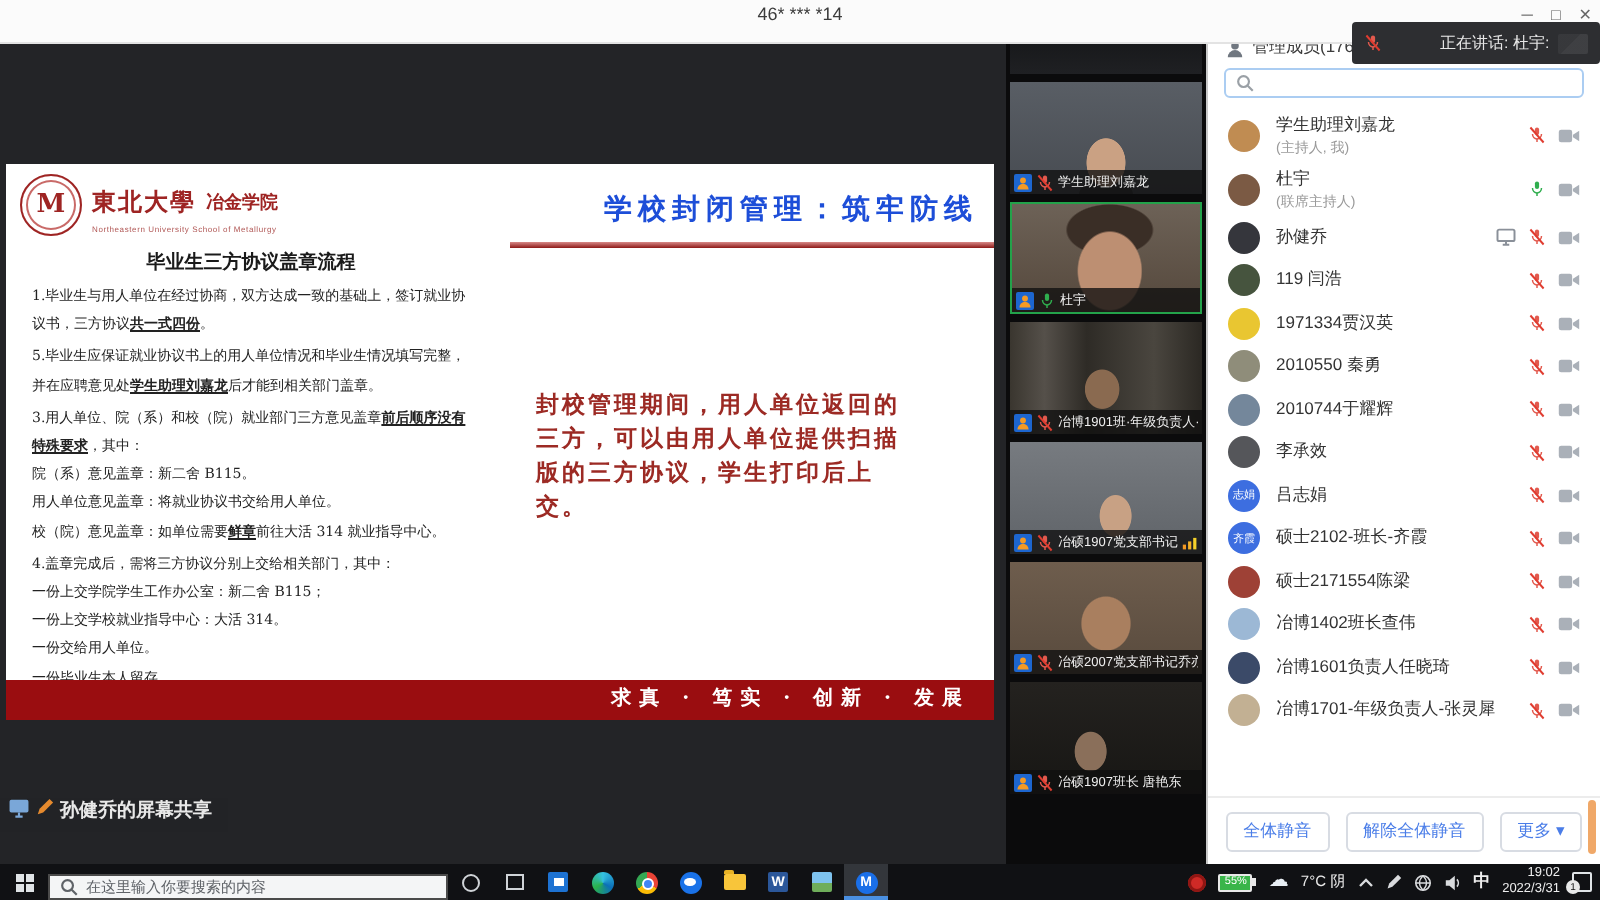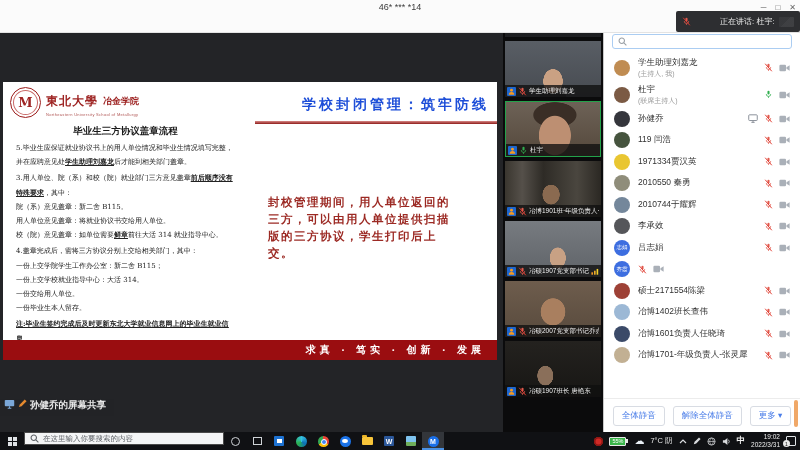--- a/index.html
+++ b/index.html
@@ -1,21 +1,21 @@
 <!DOCTYPE html>
 <html><head>
 <meta charset="utf-8">
 <style>
   html,body{margin:0;padding:0;background:#000;}
   *{box-sizing:border-box;}
   #app{position:relative;width:800px;height:450px;overflow:hidden;
        font-family:"Liberation Sans",sans-serif;background:#2a2b2e;}
 
   
-  .topbar{position:absolute;left:0;top:0;width:800px;height:33px;background:#fbfbfb;
+  .topbar{position:absolute;left:0;top:0;width:800px;height:22px;background:#fbfbfb;
           border-bottom:1px solid #e3e3e3;z-index:5;padding-left:12px;}
   .meeting-id{position:absolute;left:0;right:0;top:2px;text-align:center;font-size:9px;color:#3c3c3c;}
   .win-ctrls{position:absolute;right:4px;top:0;height:15px;display:flex;align-items:center;gap:9px;
              font-size:8px;color:#666;}
   .win-ctrls span{cursor:default;line-height:1;}
 
   
   .main{position:absolute;left:0;top:15px;width:800px;height:417px;}
 
   
@@ -111,21 +111,21 @@
 
   
   .speak-toast{position:absolute;left:676px;top:11px;width:124px;height:21px;background:#2d2e31;
                border-radius:2px;display:flex;align-items:center;gap:4px;padding:0 6px;z-index:9;}
   .speak-toast .txt{color:#e6e6e6;font-size:8px;white-space:nowrap;margin-left:25px;}
   .speak-wm{margin-left:auto;width:18px;height:10px;background:
             linear-gradient(135deg,#3a3b3e 45%,#434447 45%);border-radius:1px;opacity:.8;}
 
   
   .taskbar{position:absolute;left:0;top:432px;width:800px;height:18px;background:#101114;
-           display:flex;align-items:flex-start;z-index:10;}
+           display:flex;align-items:flex-end;z-index:10;}
   .tb-start{width:24px;height:18px;display:flex;align-items:center;justify-content:center;}
   .win-logo{display:grid;grid-template-columns:4px 4px;grid-template-rows:4px 4px;gap:1px;}
   .win-logo i{background:#dfe3e6;}
   .tb-search{width:200px;height:13px;background:#f4f5f6;border:1px solid #4a4a4a;display:flex;
              align-items:center;gap:4px;padding:0 5px;}
   .tb-search .txt{font-size:7.5px;color:#5f6368;white-space:nowrap;overflow:hidden;}
   .tb-apps{display:flex;align-items:center;height:18px;}
   .tb-app{width:22px;height:18px;display:flex;align-items:center;justify-content:center;}
   .tb-app.active{background:#33363b;box-shadow:inset 0 -2px 0 #4a90e2;}
   .i-cortana{width:9px;height:9px;border:1.4px solid #cfd3d7;border-radius:50%;}
@@ -188,20 +188,21 @@
               <span class="logo-univ">東北大學</span>
               <span class="logo-school">冶金学院</span>
             </div>
             <div class="logo-en">Northeastern University School of Metallurgy</div>
           </div>
         </div>
         <div class="corner-title">学校封闭管理：筑牢防线</div>
         <div class="red-rule"></div>
         <div class="slide-title">毕业生三方协议盖章流程</div>
         <div class="slide-body" id="slide-body">
+            <div class="sline para"><span>1.毕业生与用人单位在经过协商，双方达成一致的基础上，签订就业协议书，三方协议</span><span class="em">共一式四份</span><span>。</span></div>
             <div class="sline para"><span>5.毕业生应保证就业协议书上的用人单位情况和毕业生情况填写完整，并在应聘意见处</span><span class="em">学生助理刘嘉龙</span><span>后才能到相关部门盖章。</span></div>
             <div class="sline para"><span>3.用人单位、院（系）和校（院）就业部门三方意见盖章</span><span class="em">前后顺序没有特殊要求</span><span>，其中：</span></div>
             <div class="sline"><span>院（系）意见盖章：新二舍 B115。</span></div>
             <div class="sline"><span>用人单位意见盖章：将就业协议书交给用人单位。</span></div>
             <div class="sline"><span>校（院）意见盖章：如单位需要</span><span class="em">鲜章</span><span>前往大活 314 就业指导中心。</span></div>
             <div class="sline para"><span>4.盖章完成后，需将三方协议分别上交给相关部门，其中：</span></div>
             <div class="sline"><span>一份上交学院学生工作办公室：新二舍 B115；</span></div>
             <div class="sline"><span>一份上交学校就业指导中心：大活 314。</span></div>
             <div class="sline"><span>一份交给用人单位。</span></div>
             <div class="sline"><span>一份毕业生本人留存。</span></div>
@@ -557,20 +558,23 @@
               <span>
                 <svg viewBox="0 0 14 10" width="11" height="8">
                   <rect x="0.5" y="1" width="8.5" height="8" rx="1.5" fill="#aab0b8"></rect>
                   <path d="M9.5 4.2L13.5 1.6v6.8L9.5 5.8z" fill="#aab0b8"></path>
                 </svg>
               </span>
             </div>
           </div>
           <div class="m-row">
             <div class="m-avatar" style="background: rgb(61, 110, 224);">齐霞</div>
+            <div class="m-info">
+              <div class="m-name">硕士2102-班长-齐霞</div>
+            </div>
             <div class="m-icons">
               <span>
                 <svg viewBox="0 0 12 12" width="9" height="9">
                   <rect x="4.6" y="1" width="2.8" height="5" rx="1.4" fill="#e25a4e"></rect>
                   <path d="M3 5.4a3 3.2 0 0 0 6 0" fill="none" stroke="#e25a4e"></path>
                   <path d="M6 8.6v2" stroke="#e25a4e"></path>
                   <path d="M1.6 1l8.8 10" stroke="#e03c30" stroke-width="1.3"></path>
                 </svg>
               </span>
               <span>

